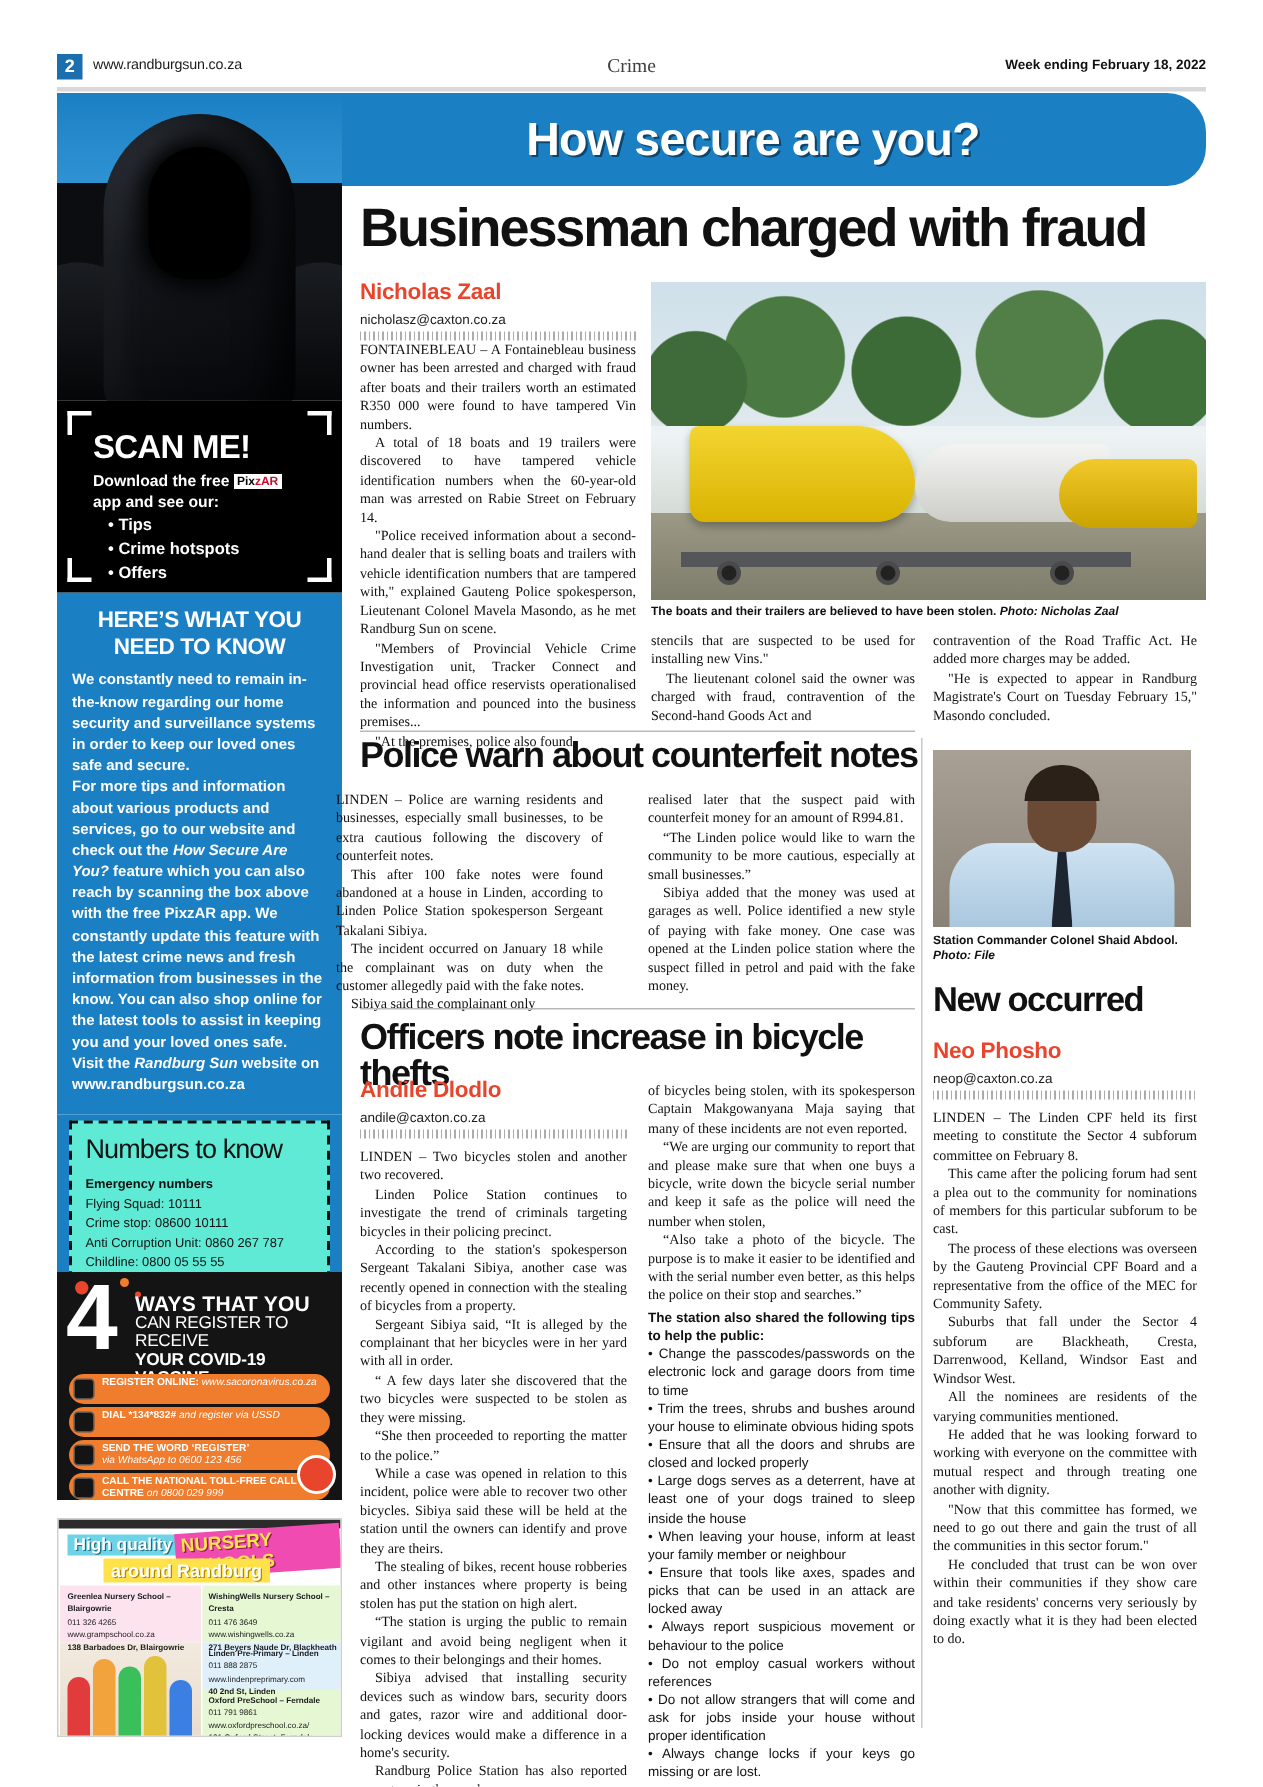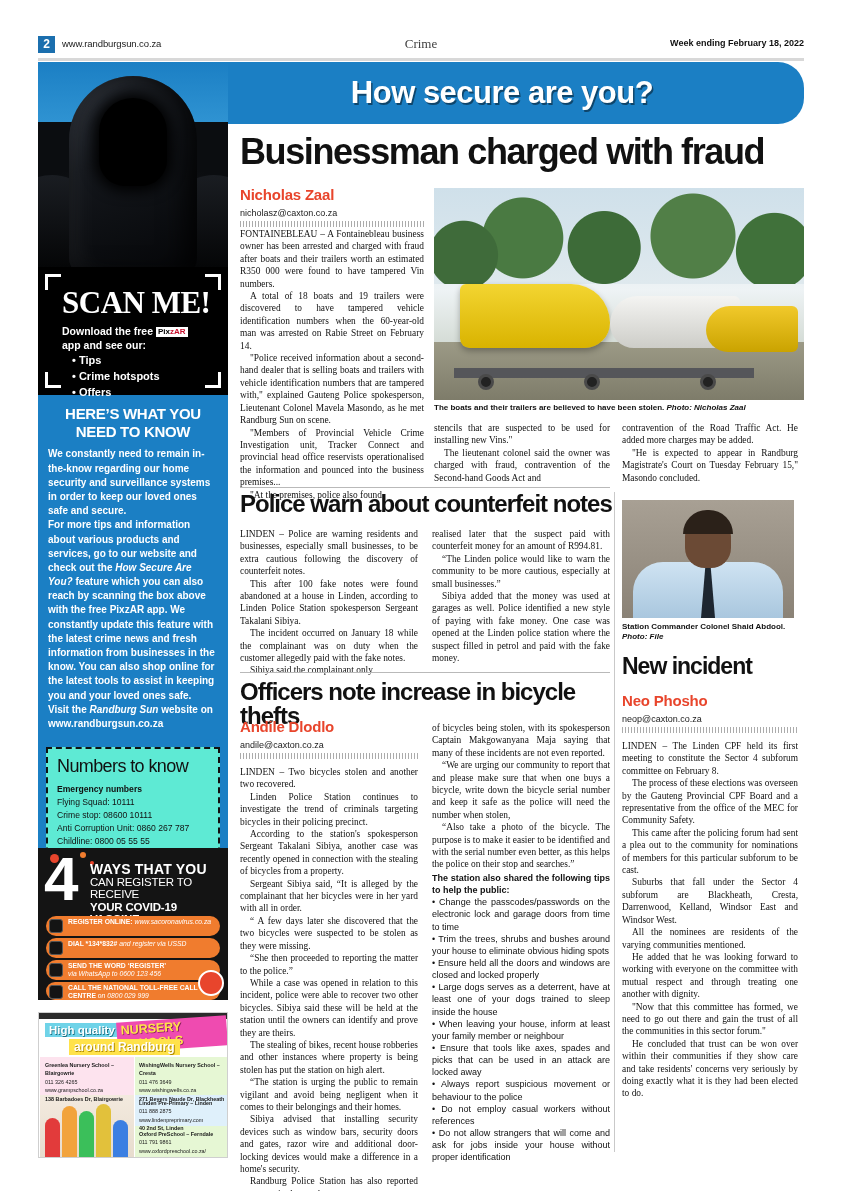--- a/index.html
+++ b/index.html
@@ -80,21 +80,21 @@
 
   .scanme {
     position:relative; width:190px; height:128px; background:#000; padding:10px 12px;
   }
   .scanme .corner { position:absolute; width:16px; height:16px; border:3px solid #fff; }
   .scanme .c-tl { left:7px;  top:7px;  border-right:none; border-bottom:none; }
   .scanme .c-tr { right:7px; top:7px;  border-left:none;  border-bottom:none; }
   .scanme .c-bl { left:7px;  bottom:7px; border-right:none; border-top:none; }
   .scanme .c-br { right:7px; bottom:7px; border-left:none;  border-top:none; }
   .scanme-title {
-    font-family:Liberation Serif, serif; font-weight:bold; font-size:31px;
+    font-family:Liberation Sans, sans-serif; font-weight:bold; font-size:22px;
     color:#fff; margin:8px 0 4px 12px; letter-spacing:-0.5px;
   }
   .scanme-sub {
     font-family:"Liberation Sans", sans-serif; font-weight:bold; font-size:10.5px;
     color:#fff; margin-left:12px; line-height:1.32;
   }
   .pixzar-badge {
     display:inline-block; background:#fff; color:#000; font-size:8px;
     font-family:"Liberation Sans", sans-serif; font-weight:bold;
     padding:0 2px; vertical-align:middle;
@@ -540,21 +540,21 @@
 
   <div class="body-col" style="position:absolute; left:622px; top:422px; width:176px;">
     <p class="first">contravention of the Road Traffic Act. He added more charges may be added.</p>
     <p>"He is expected to appear in Randburg Magistrate's Court on Tuesday February 15," Masondo concluded.</p>
   </div>
 
   <div class="rule-thin" style="left:240px; top:487px; width:370px;"></div>
 
   <div class="hl-sec" style="position:absolute; left:240px; top:492px; width:372px;">Police warn about counterfeit notes</div>
 
-  <div class="body-col" style="position:absolute; left:240px; top:528px; width:178px;">
+  <div class="body-col" style="position:absolute; left:224px; top:528px; width:178px;">
     <p class="first">LINDEN – Police are warning residents and businesses, especially small businesses, to be extra cautious following the discovery of counterfeit notes.</p>
     <p>This after 100 fake notes were found abandoned at a house in Linden, according to Linden Police Station spokesperson Sergeant Takalani Sibiya.</p>
     <p>The incident occurred on January 18 while the complainant was on duty when the customer allegedly paid with the fake notes.</p>
     <p>Sibiya said the complainant only</p>
   </div>
   <div class="body-col" style="position:absolute; left:432px; top:528px; width:178px;">
     <p class="first">realised later that the suspect paid with counterfeit money for an amount of R994.81.</p>
     <p>“The Linden police would like to warn the community to be more cautious, especially at small businesses.”</p>
     <p>Sibiya added that the money was used at garages as well. Police identified a new style of paying with fake money. One case was opened at the Linden police station where the suspect filled in petrol and paid with the fake money.</p>
   </div>
@@ -584,56 +584,57 @@
   </div>
 
   <div class="body-col" style="position:absolute; left:432px; top:722px; width:178px;">
     <p class="first">of bicycles being stolen, with its spokesperson Captain Makgowanyana Maja saying that many of these incidents are not even reported.</p>
     <p>“We are urging our community to report that and please make sure that when one buys a bicycle, write down the bicycle serial number and keep it safe as the police will need the number when stolen,</p>
     <p>“Also take a photo of the bicycle. The purpose is to make it easier to be identified and with the serial number even better, as this helps the police on their stop and searches.”</p>
     <div class="tips-head" style="margin-top:2px;">The station also shared the following tips to help the public:</div>
     <ul class="tips-list">
       <li>Change the passcodes/passwords on the electronic lock and garage doors from time to time</li>
       <li>Trim the trees, shrubs and bushes around your house to eliminate obvious hiding spots</li>
-      <li>Ensure held all the doors and windows are closed and locked properly</li>
+      <li>Ensure that all the doors and shrubs are closed and locked properly</li>
       <li>Large dogs serves as a deterrent, have at least one of your dogs trained to sleep inside the house</li>
       <li>When leaving your house, inform at least your family member or neighbour</li>
       <li>Ensure that tools like axes, spades and picks that can be used in an attack are locked away</li>
       <li>Always report suspicious movement or behaviour to the police</li>
       <li>Do not employ casual workers without references</li>
       <li>Do not allow strangers that will come and ask for jobs inside your house without proper identification</li>
+      <li>Always change locks if your keys go missing or are lost.</li>
     </ul>
   </div>
 
   <div class="vrule" style="left:614px; top:492px; height:660px;"></div>
 
   <div class="photo2">
     <div class="wall"></div>
     <div class="shirt"></div>
     <div class="tie"></div>
     <div class="head"></div>
     <div class="hair"></div>
   </div>
   <div class="cap2">
     <span>Station Commander Colonel Shaid Abdool.</span>
     <i>Photo: File</i>
   </div>
 
-  <div class="hl-sec" style="position:absolute; left:622px; top:655px; width:178px; font-size:23px;">New incident</div>
+  <div class="hl-sec" style="position:absolute; left:622px; top:655px; width:178px; font-size:23px;">New occurred</div>
 
   <div style="position:absolute; left:622px; top:692px; width:176px;">
     <div class="byline-name">Neo Phosho</div>
     <div class="byline-mail">neop@caxton.co.za</div>
     <div class="byline-bar"></div>
   </div>
 
   <div class="body-col" style="position:absolute; left:622px; top:740px; width:176px;">
     <p class="first">LINDEN – The Linden CPF held its first meeting to constitute the Sector 4 subforum committee on February 8.</p>
+    <p>This came after the policing forum had sent a plea out to the community for nominations of members for this particular subforum to be cast.</p>
     <p>The process of these elections was overseen by the Gauteng Provincial CPF Board and a representative from the office of the MEC for Community Safety.</p>
-    <p>This came after the policing forum had sent a plea out to the community for nominations of members for this particular subforum to be cast.</p>
     <p>Suburbs that fall under the Sector 4 subforum are Blackheath, Cresta, Darrenwood, Kelland, Windsor East and Windsor West.</p>
     <p>All the nominees are residents of the varying communities mentioned.</p>
     <p>He added that he was looking forward to working with everyone on the committee with mutual respect and through treating one another with dignity.</p>
     <p>"Now that this committee has formed, we need to go out there and gain the trust of all the communities in this sector forum."</p>
     <p>He concluded that trust can be won over within their communities if they show care and take residents' concerns very seriously by doing exactly what it is they had been elected to do.</p>
   </div>
 
 </div>
 
 </body></html>

